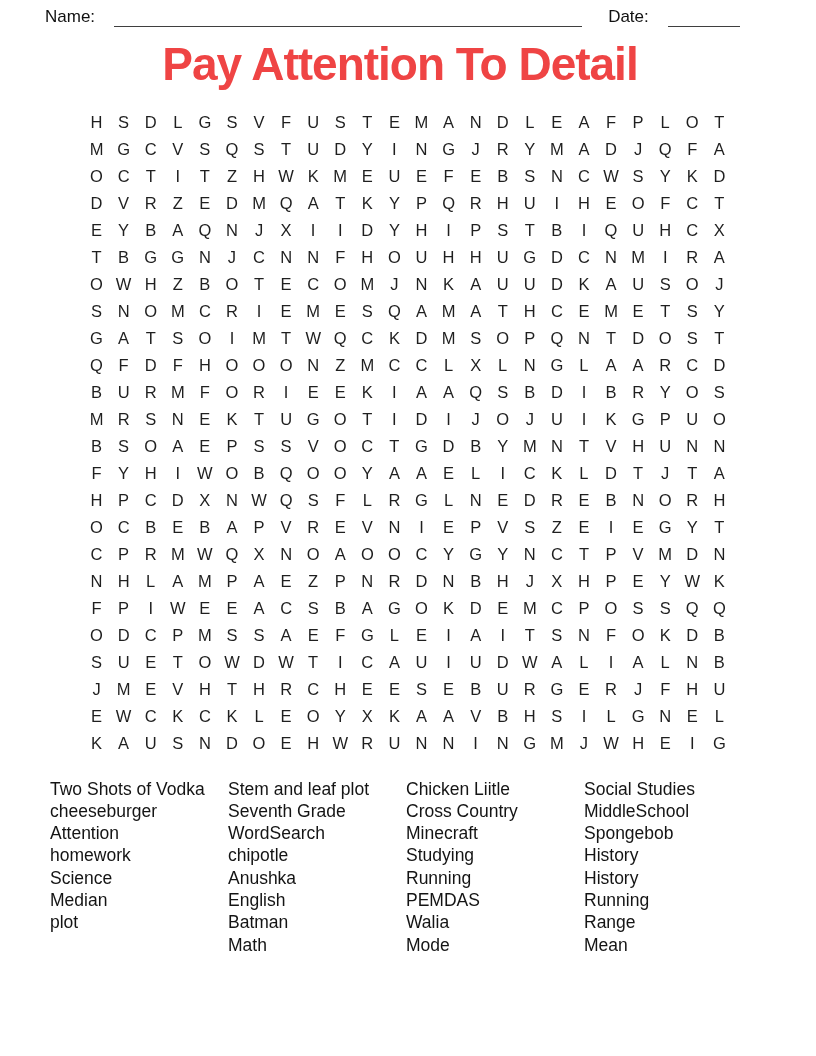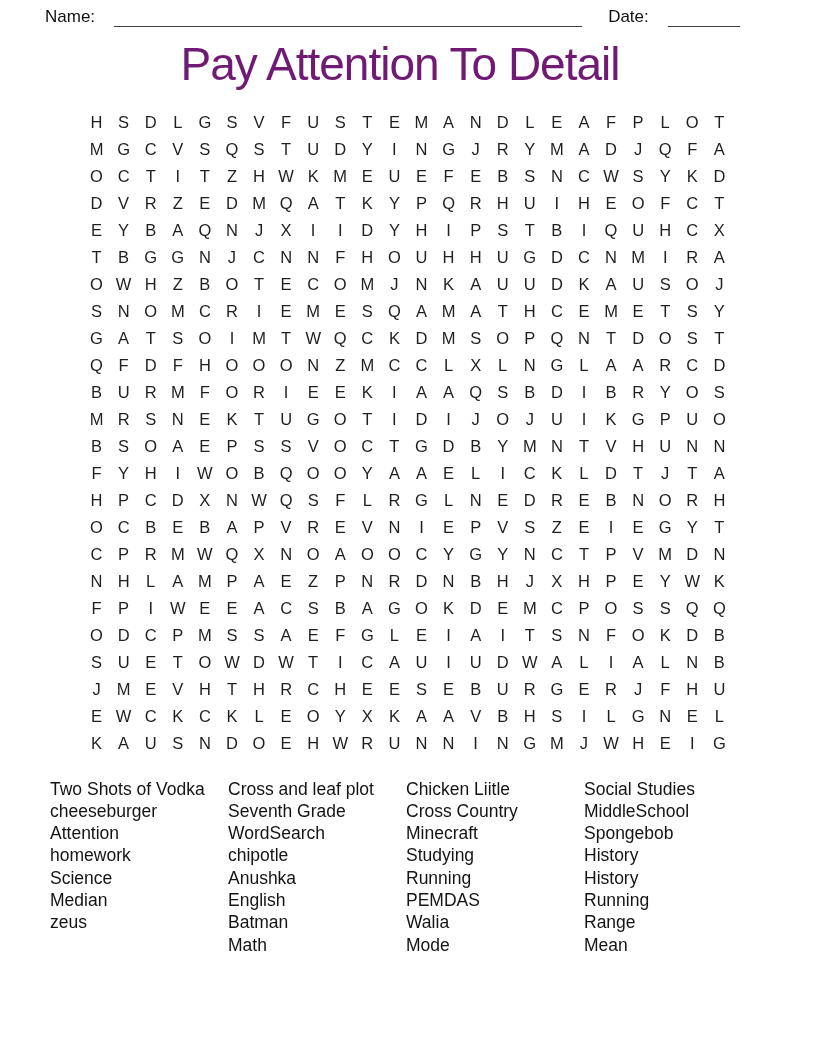--- a/index.html
+++ b/index.html
@@ -31,23 +31,23 @@
   }
   .name-line { width: 486px; }
   .date-line { width: 75px; }
   .header-spacer { flex: 1; }
 
   
   .title {
     margin: 12px 16px 0 0;
     text-align: center;
     font-size: 46px;
-    font-weight: normal;
+    font-weight: bold;
     letter-spacing: -1px;
-    color: #701a75;
+    color: #ef4444;
     line-height: 1.1;
   }
 
   
   .grid {
     width: 650px;
     margin: 19px auto 0 auto;
   }
   .grid-row {
     display: flex;
@@ -719,24 +719,24 @@
     </div>
 
   <div class="words">
       <div class="word-col">
         <div class="word-item">Two Shots of Vodka</div>
         <div class="word-item">cheeseburger</div>
         <div class="word-item">Attention</div>
         <div class="word-item">homework</div>
         <div class="word-item">Science</div>
         <div class="word-item">Median</div>
-        <div class="word-item">zeus</div>
+        <div class="word-item">plot</div>
       </div>
       <div class="word-col">
-        <div class="word-item">Cross and leaf plot</div>
+        <div class="word-item">Stem and leaf plot</div>
         <div class="word-item">Seventh Grade</div>
         <div class="word-item">WordSearch</div>
         <div class="word-item">chipotle</div>
         <div class="word-item">Anushka</div>
         <div class="word-item">English</div>
         <div class="word-item">Batman</div>
         <div class="word-item">Math</div>
       </div>
       <div class="word-col">
         <div class="word-item">Chicken Liitle</div>

